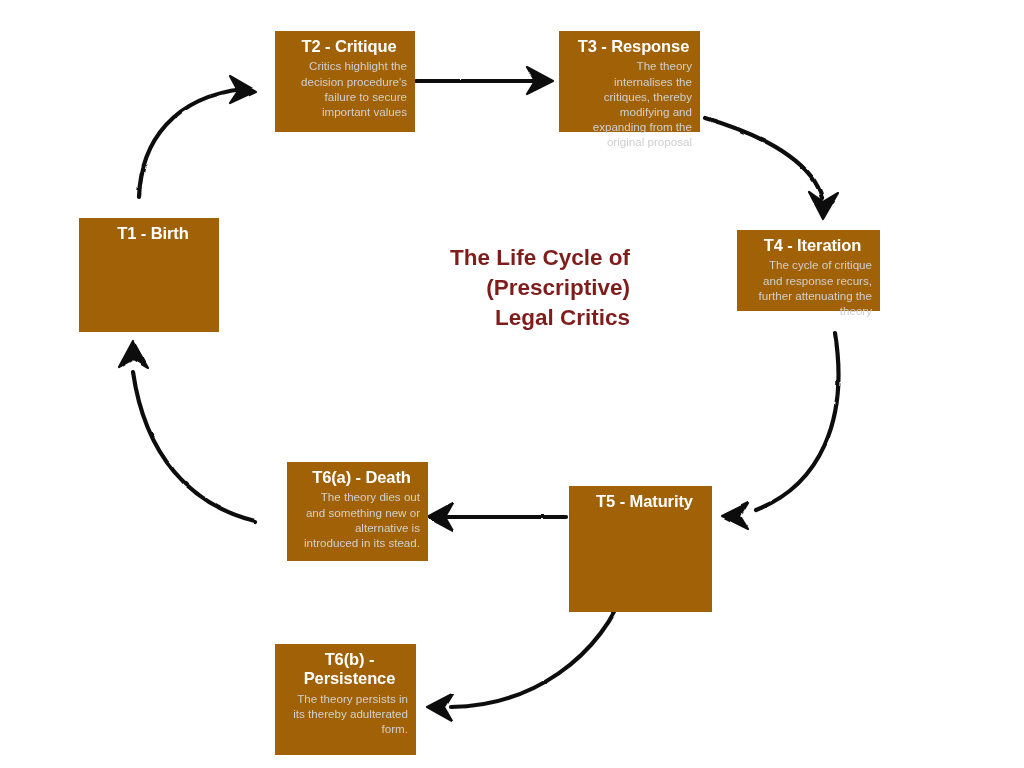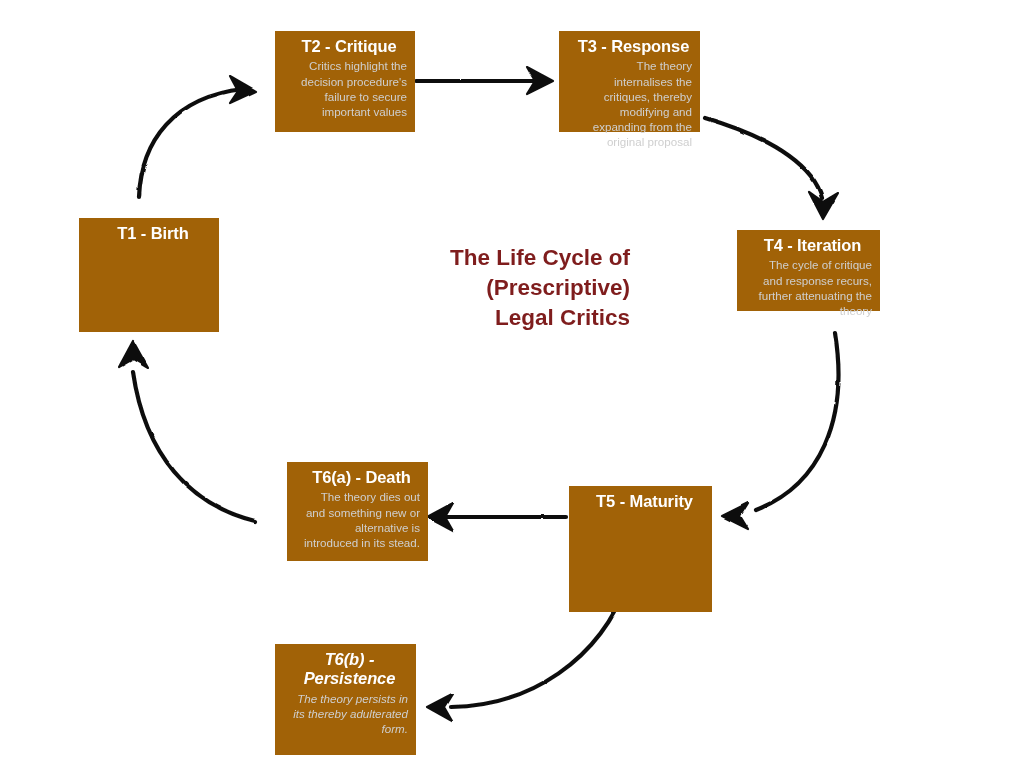--- a/index.html
+++ b/index.html
@@ -63,21 +63,21 @@
   }
   #center-title .tl { display: block; }
 
   
   #node-t1 { left: 79px;  top: 218px; width: 140px; height: 114px; }
   #node-t2 { left: 275px; top: 31px;  width: 140px; height: 101px; }
   #node-t3 { left: 559px; top: 31px;  width: 141px; height: 101px; }
   #node-t4 { left: 737px; top: 230px; width: 143px; height: 81px; }
   #node-t5 { left: 569px; top: 462px; width: 143px; height: 126px; margin-top: 24px; }
   #node-t6a { left: 287px; top: 462px; width: 141px; height: 99px; }
-  #node-t6b { left: 275px; top: 644px; width: 141px; height: 111px; font-style: italic; }
+  #node-t6b { left: 275px; top: 644px; width: 141px; height: 111px; }
 </style>
 </head>
 <body>
 
 <div id="canvas">
 
   <svg class="arrows" viewBox="0 0 1024 768">
     <defs>
       <filter id="rough" x="-20%" y="-20%" width="140%" height="140%">
         <feTurbulence type="fractalNoise" baseFrequency="0.045" numOctaves="3" seed="7" result="noise"></feTurbulence>

